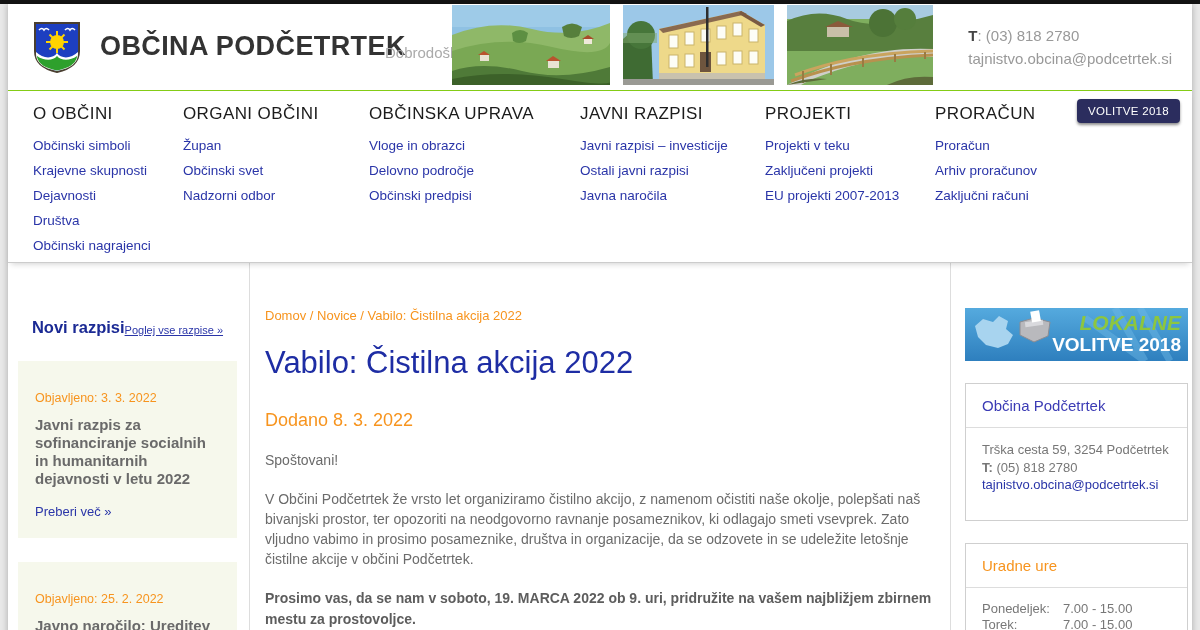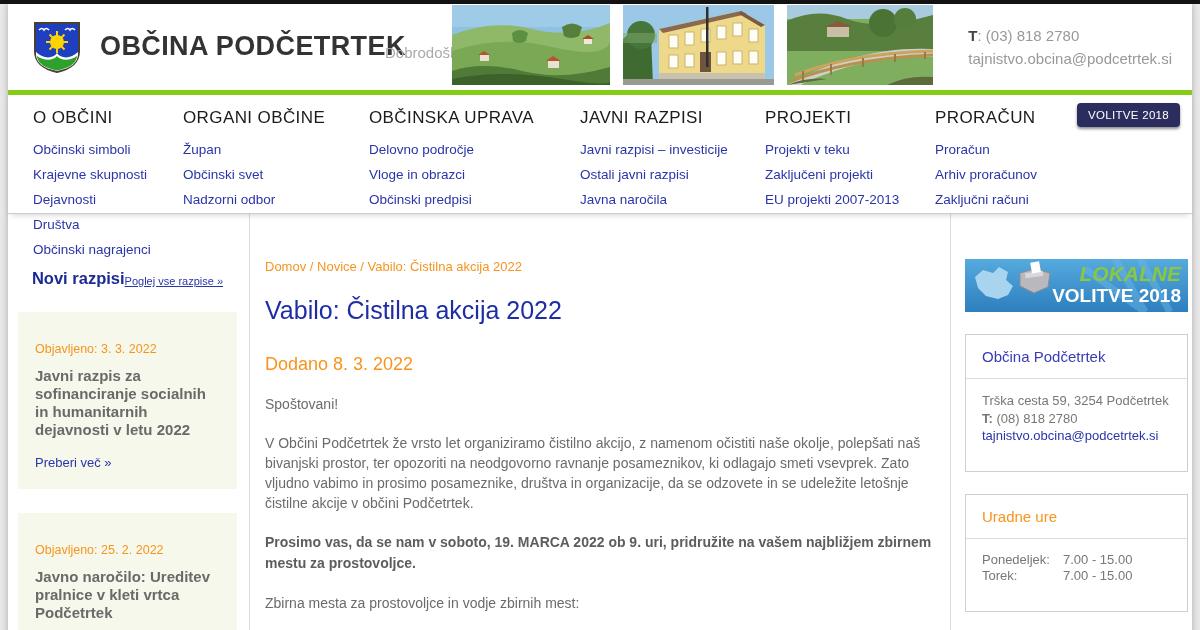--- a/index.html
+++ b/index.html
@@ -26,22 +26,22 @@
   .welcome {
     position:absolute; left:377px; top:40px; font-size:15px; color:#aaa; white-space:nowrap;
   }
   .photos { position:absolute; left:444px; top:1px; height:80px; display:flex; gap:13px; background:transparent; }
   .photo { height:80px; overflow:hidden; background:#9cc8e8; }
   .contact { position:absolute; right:20px; top:20px; font-size:15px; color:#999; line-height:23px; }
   .contact b { color:#444; font-weight:700; }
 
   
   nav {
-    position:relative; height:124px; background:#fff;
-    border-top:5px solid #84cc16; border-bottom:1px solid #ccc;
+    position:relative; height:173px; background:#fff;
+    border-top:1px solid #84cc16; border-bottom:1px solid #ccc;
     box-shadow:0 4px 6px -3px rgba(0,0,0,.18);
   }
   .nav-col { position:absolute; top:13px; }
   .nav-col h3 {
     margin:0 0 9px 0; font-size:17px; font-weight:500; color:#1b1b1b; letter-spacing:.4px; white-space:nowrap;
   }
   .nav-col a { display:block; font-size:13.5px; line-height:25px; color:#2a35a8; text-decoration:none; white-space:nowrap; cursor:pointer; }
   .volitve-btn {
     position:absolute; right:12px; top:8px;
     background:#2b2d5e; color:#fff; font-size:11.5px; letter-spacing:.3px;
@@ -60,21 +60,21 @@
   .left-head { display:flex; justify-content:center; align-items:flex-end; padding-top:10px; }
   .left-head h2 { margin:0; font-size:16.5px; font-weight:700; color:#1b2a94; }
   .see-all { font-size:11px; color:#2a35a8; text-decoration:underline; cursor:pointer; white-space:nowrap; padding-bottom:1px; }
   .card { background:#f6f8ec; padding:30px 17px 18px; margin-top:24px; }
   .card .date { font-size:12.5px; color:#f7941e; }
   .card h4 { margin:11px 0 14px; font-size:15px; line-height:18px; font-weight:700; color:#6a6a6a; }
   .card .more { font-size:13px; color:#2a35a8; text-decoration:none; cursor:pointer; }
 
   
   .breadcrumb { font-size:13px; color:#f7941e; cursor:pointer; }
-  .col-main h1 { margin:22px 0 0; font-size:25px; font-weight:500; color:#1e2da4; }
+  .col-main h1 { margin:22px 0 0; font-size:31px; font-weight:500; color:#1e2da4; }
   .added { margin-top:29px; font-size:18px; color:#f7941e; }
   .col-main p { margin:19px 0 0; font-size:14px; line-height:20px; color:#6b6b6b; max-width:676px; }
   .col-main p.strong { font-weight:700; color:#5d5d5d; line-height:21px; }
 
   
   .banner { width:223px; height:53px; display:block; cursor:pointer;text-decoration:underline; }
   .side-box { width:223px; border:1px solid #cfcfcf; margin-top:22px; background:#fff; }
   .side-box .box-head { padding:13px 16px; font-size:15px; border-bottom:1px solid #ddd; }
   .box-head.blue { color:#3b3bb5; }
   .box-head.orange { color:#f7941e; }
@@ -196,29 +196,29 @@
   <nav>
     <div class="nav-col" style="left:25px">
       <h3>O OBČINI</h3>
       <a>Občinski simboli</a>
       <a>Krajevne skupnosti</a>
       <a>Dejavnosti</a>
       <a>Društva</a>
       <a>Občinski nagrajenci</a>
     </div>
     <div class="nav-col" style="left:175px">
-      <h3>ORGANI OBČINE</h3>
+      <h3>ORGANI OBČINI</h3>
       <a>Župan</a>
       <a>Občinski svet</a>
       <a>Nadzorni odbor</a>
     </div>
     <div class="nav-col" style="left:361px">
       <h3>OBČINSKA UPRAVA</h3>
+      <a>Vloge in obrazci</a>
       <a>Delovno področje</a>
-      <a>Vloge in obrazci</a>
       <a>Občinski predpisi</a>
     </div>
     <div class="nav-col" style="left:572px">
       <h3>JAVNI RAZPISI</h3>
       <a>Javni razpisi – investicije</a>
       <a>Ostali javni razpisi</a>
       <a>Javna naročila</a>
     </div>
     <div class="nav-col" style="left:757px">
       <h3>PROJEKTI</h3>
@@ -283,21 +283,21 @@
           <rect x="66" y="3" width="9" height="11" fill="#fff" transform="rotate(-10 70 8)"></rect>
           <text x="216" y="22" text-anchor="end" font-family="Liberation Sans, sans-serif" font-size="21" font-weight="bold" font-style="italic" fill="#8dc63f">LOKALNE</text>
           <text x="216" y="43" text-anchor="end" font-family="Liberation Sans, sans-serif" font-size="19" font-weight="bold" fill="#ffffff">VOLITVE 2018</text>
         </svg>
       </a>
 
       <div class="side-box">
         <div class="box-head blue">Občina Podčetrtek</div>
         <div class="box-body">
           <div>Trška cesta 59, 3254 Podčetrtek</div>
-          <div><b>T:</b><span> (08) 818 2780</span></div>
+          <div><b>T:</b><span> (05) 818 2780</span></div>
           <a>tajnistvo.obcina@podcetrtek.si</a>
         </div>
       </div>
 
       <div class="side-box">
         <div class="box-head orange">Uradne ure</div>
         <div class="box-body">
           <div class="hours-row">
             <span class="day">Ponedeljek:</span>
             <span>7.00 - 15.00</span>

